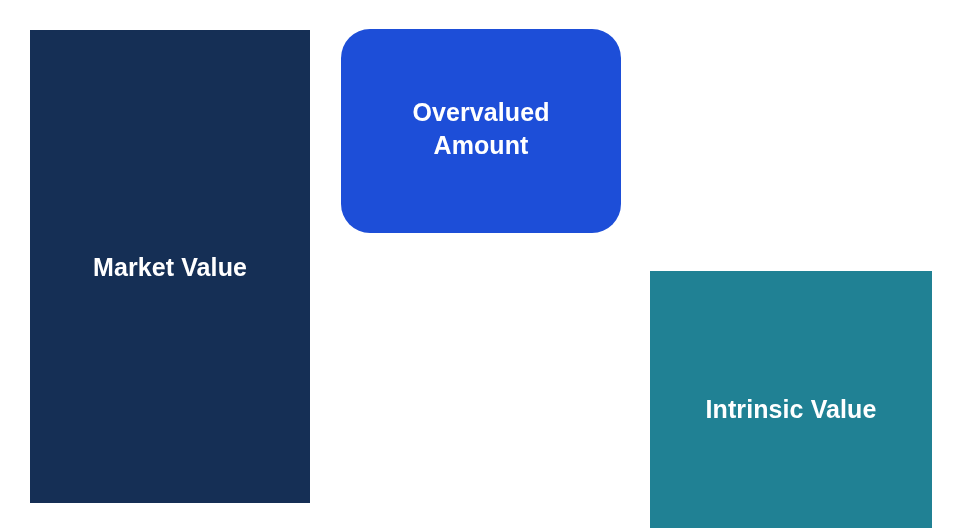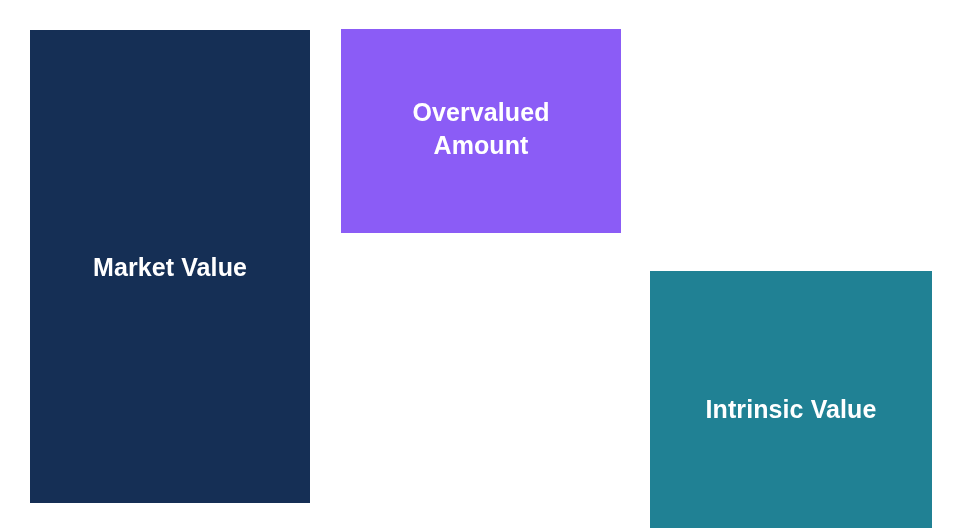--- a/index.html
+++ b/index.html
@@ -81,21 +81,21 @@
 </style>
 </head>
 <body>
 
 <div id="chart-canvas" style="background-color: rgb(255, 255, 255);">
 
   <div class="value-bar" id="bar-market-value" style="background-color: rgb(21, 47, 85);">
     <span class="bar-label" style="color: rgb(255, 255, 255);">Market Value</span>
   </div>
 
-  <div class="value-bar" id="bar-overvalued-amount" style="background-color: #8b5cf6;">
+  <div class="value-bar" id="bar-overvalued-amount" style="background-color: #1d4ed8; border-radius: 29px;">
     <span class="bar-label" style="color: rgb(255, 255, 255);">Overvalued
 Amount</span>
   </div>
 
   <div class="value-bar" id="bar-intrinsic-value" style="background-color: rgb(32, 129, 148); margin-top: 40px;">
     <span class="bar-label" style="color: rgb(255, 255, 255);">Intrinsic Value</span>
   </div>
 
 </div>
 

